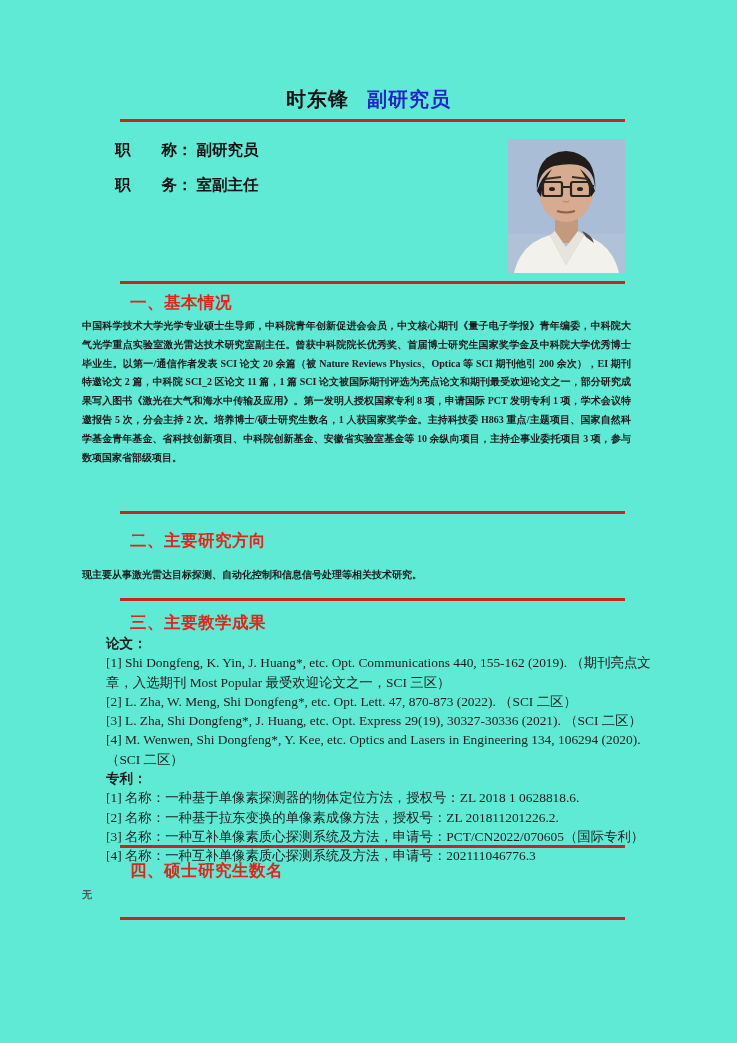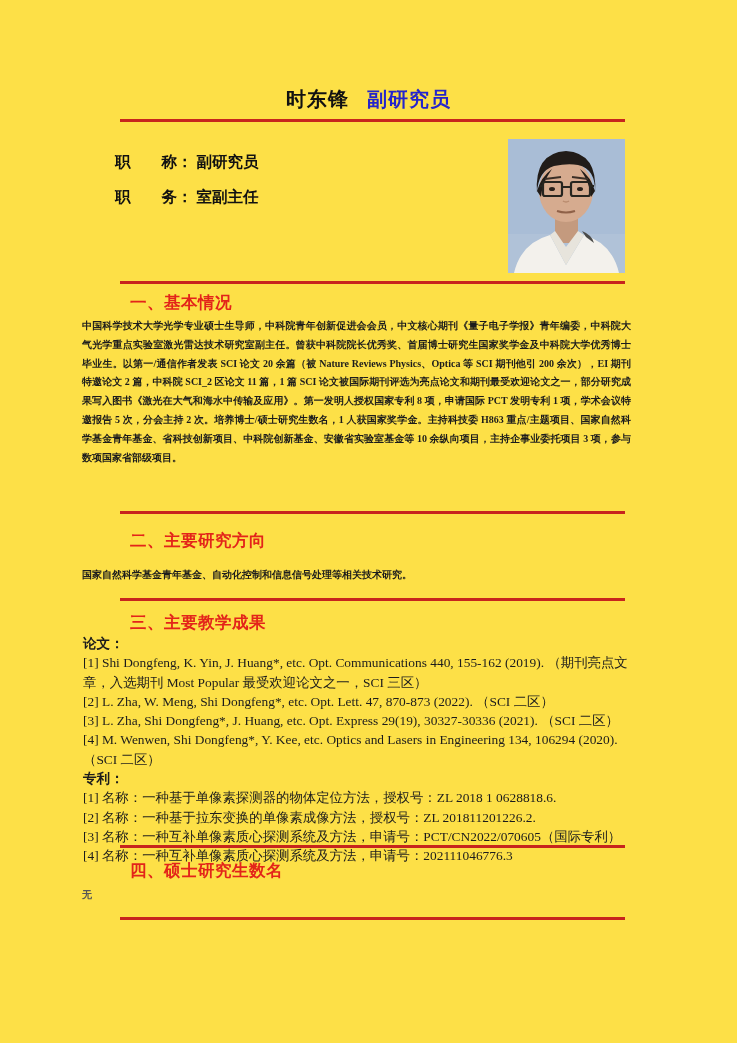--- a/index.html
+++ b/index.html
@@ -1,39 +1,39 @@
 <!DOCTYPE html>
 <html><head>
 <meta charset="utf-8">
 <style>
   * { margin:0; padding:0; box-sizing:border-box; }
   html,body { background:#ffffff; }
   .page {
     position:relative;
     width:737px; height:1043px;
-    background:#fde047;
+    background:#5eead4;
     overflow:hidden;
     font-family:"Liberation Serif","DejaVu Serif",serif;
     color:#1c1c1c;
   }
   .rule {
     position:absolute;
     left:120px; width:505px; height:3px;
     background:#c7251d;
   }
   .doc-title {
     position:absolute;
     left:0; top:86px; width:737px;
     text-align:center;
     font-size:20px; font-weight:bold;
     letter-spacing:1px;
   }
   .doc-title .name { color:#111111; }
   .doc-title .role { color:#2424cc; margin-left:18px; }
-  .fields { position:absolute; left:115px; top:139px;margin-top:12px; }
+  .fields { position:absolute; left:115px; top:139px; }
   .field-row {
     margin-bottom:13px;
     font-size:15.5px; font-weight:bold;
     line-height:22px;
     font-family:"Liberation Sans","DejaVu Sans",sans-serif;
     color:#111111;
   }
   .field-row .lbl { display:inline-block; }
   .field-row .val { display:inline-block; margin-left:4px; }
   .field-row.email { font-family:"Liberation Serif","DejaVu Serif",serif; font-size:15.5px; }
@@ -50,21 +50,21 @@
     letter-spacing:0.5px;
   }
   .sec-body {
     position:absolute; left:82px; width:549px;
     font-size:10px; line-height:18.8px;
     text-align:justify;
     color:#1c1c1c;
     font-weight:bold;
   }
   .sec3-content {
-    position:absolute; left:83px; top:634px; width:552px;
+    position:absolute; left:106px; top:634px; width:552px;
     font-size:13.4px; line-height:19.3px;
     color:#1c1c1c;
   }
   .list-label { font-weight:bold; font-size:13.6px; }
   .pub-item, .pat-item { text-align:left; }
   .teaching-none { color:#555555; }
 </style>
 </head>
 <body>
 
@@ -109,21 +109,21 @@
       <path d="M49,72 Q58,75 67,72" stroke="#8f6148" stroke-width="2" fill="none"></path>
     </svg>
   </div>
 
   <div class="rule" style="top:281px;"></div>
   <div class="sec-heading" style="top:292px;">一、基本情况</div>
   <div class="sec-body" style="top:317px;">中国科学技术大学光学专业硕士生导师，中科院青年创新促进会会员，中文核心期刊《量子电子学报》青年编委，中科院大气光学重点实验室激光雷达技术研究室副主任。曾获中科院院长优秀奖、首届博士研究生国家奖学金及中科院大学优秀博士毕业生。以第一/通信作者发表 SCI 论文 20 余篇（被 Nature Reviews Physics、Optica 等 SCI 期刊他引 200 余次），EI 期刊特邀论文 2 篇，中科院 SCI_2 区论文 11 篇，1 篇 SCI 论文被国际期刊评选为亮点论文和期刊最受欢迎论文之一，部分研究成果写入图书《激光在大气和海水中传输及应用》。第一发明人授权国家专利 8 项，申请国际 PCT 发明专利 1 项，学术会议特邀报告 5 次，分会主持 2 次。培养博士/硕士研究生数名，1 人获国家奖学金。主持科技委 H863 重点/主题项目、国家自然科学基金青年基金、省科技创新项目、中科院创新基金、安徽省实验室基金等 10 余纵向项目，主持企事业委托项目 3 项，参与数项国家省部级项目。</div>
 
   <div class="rule" style="top:511px;"></div>
   <div class="sec-heading" style="top:530px;">二、主要研究方向</div>
-  <div class="sec-body" style="top:566px;">国家自然科学基金青年基金、自动化控制和信息信号处理等相关技术研究。</div>
+  <div class="sec-body" style="top:566px;">现主要从事激光雷达目标探测、自动化控制和信息信号处理等相关技术研究。</div>
 
   <div class="rule" style="top:598px;"></div>
   <div class="sec-heading" style="top:612px;">三、主要教学成果</div>
   <div class="sec3-content">
     <div class="list-label">论文：</div>
     <div class="pub-item">[1] Shi Dongfeng, K. Yin, J. Huang*, etc. Opt. Communications 440, 155-162 (2019). （期刊亮点文章，入选期刊 Most Popular 最受欢迎论文之一，SCI 三区）</div>
     <div class="pub-item">[2] L. Zha, W. Meng, Shi Dongfeng*, etc. Opt. Lett. 47, 870-873 (2022). （SCI 二区）</div>
     <div class="pub-item">[3] L. Zha, Shi Dongfeng*, J. Huang, etc. Opt. Express 29(19), 30327-30336 (2021). （SCI 二区）</div>
     <div class="pub-item">[4] M. Wenwen, Shi Dongfeng*, Y. Kee, etc. Optics and Lasers in Engineering 134, 106294 (2020). （SCI 二区）</div>
     <div class="list-label">专利：</div>

